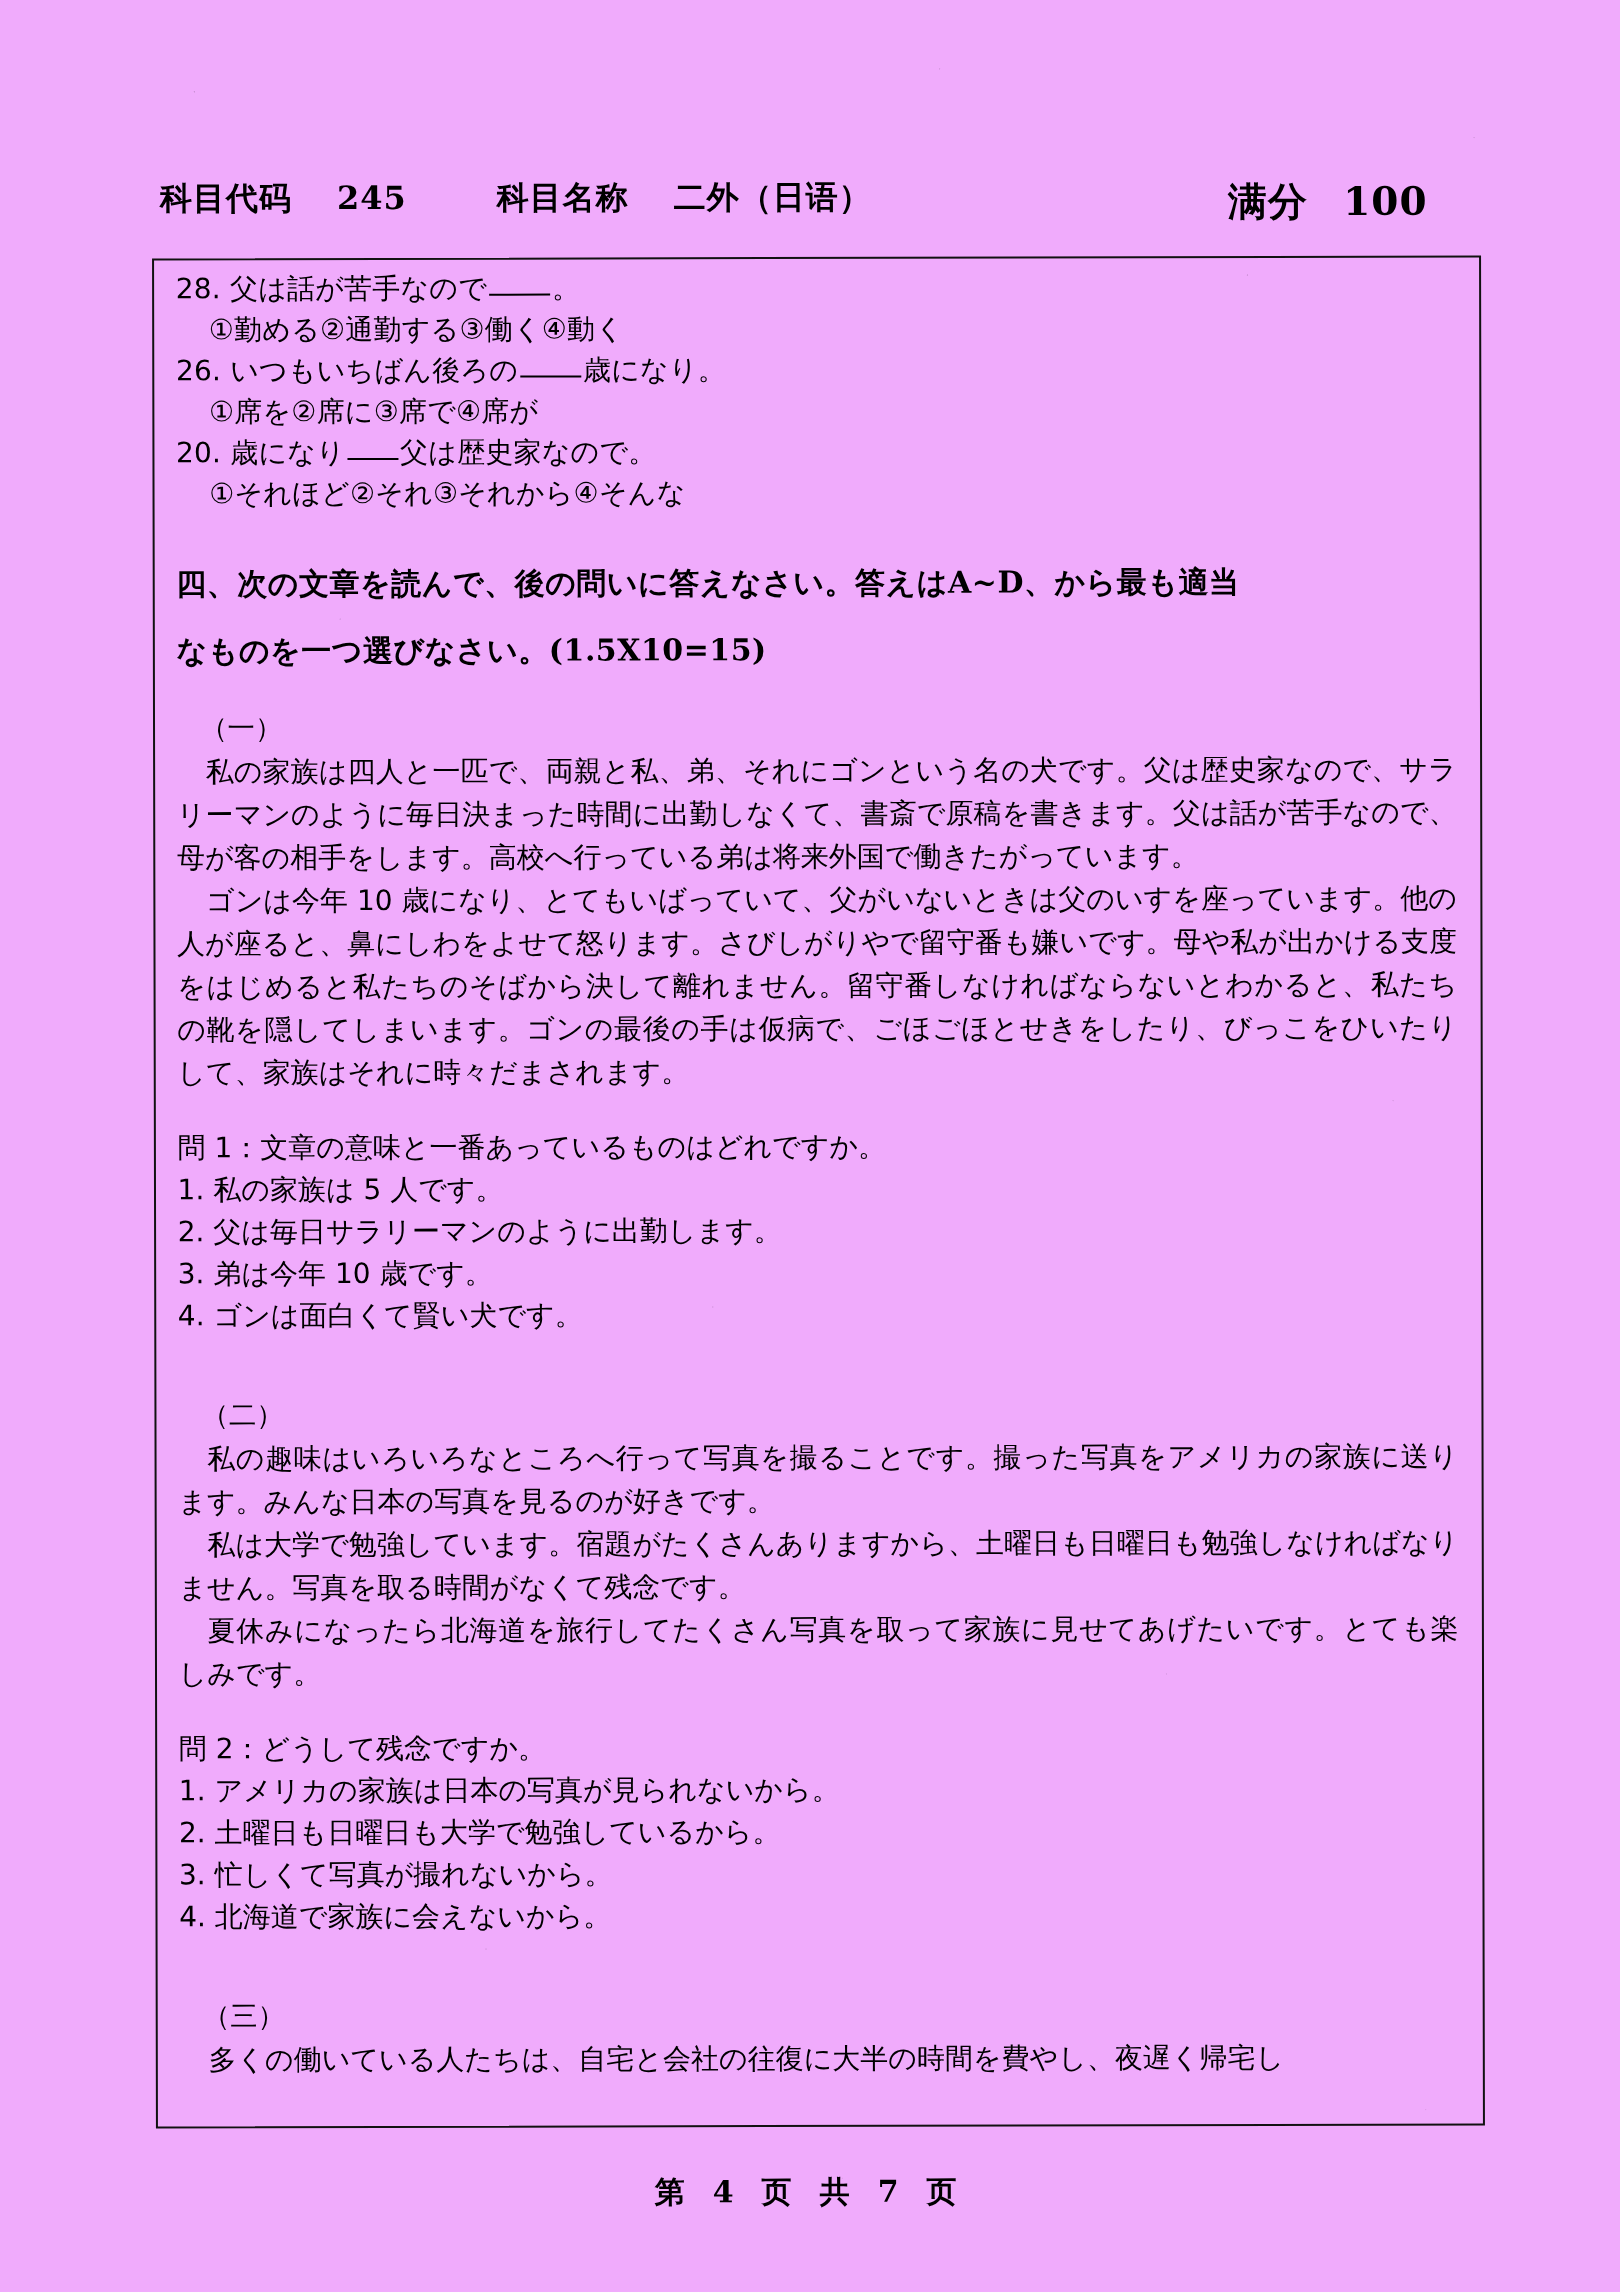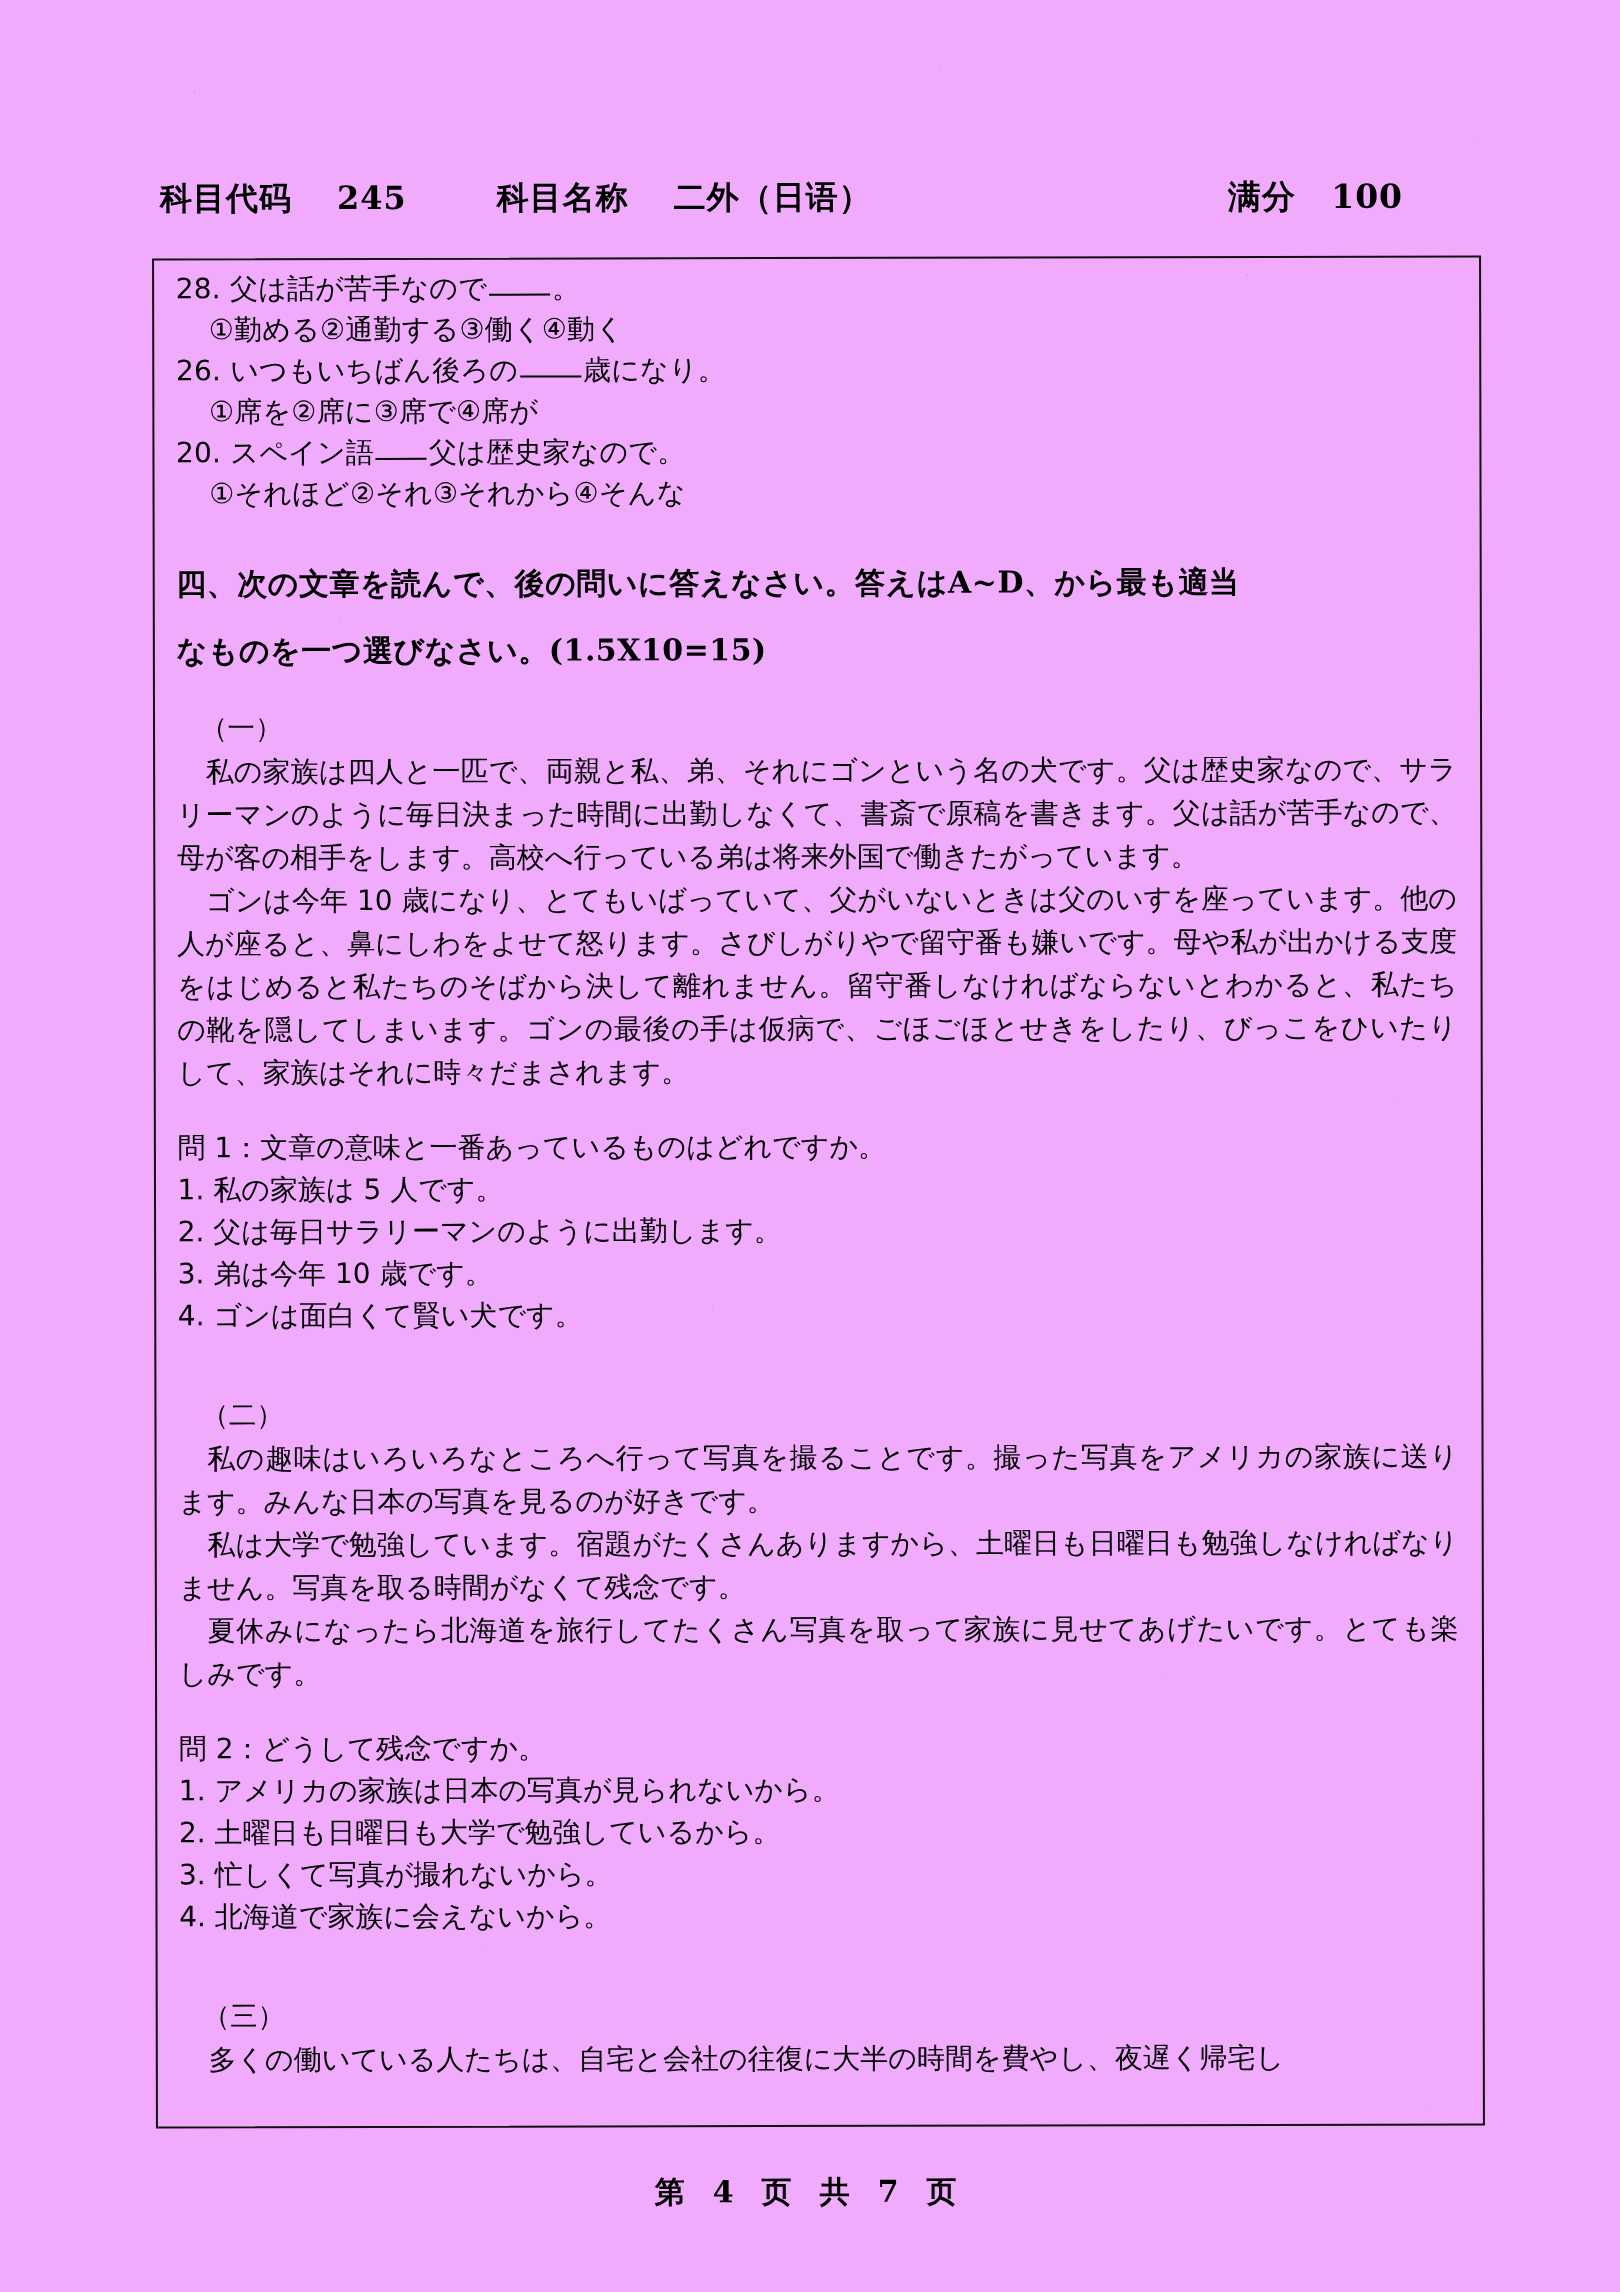--- a/index.html
+++ b/index.html
@@ -64,21 +64,21 @@
     letter-spacing: 1px;
     white-space: nowrap;
   }
   .hdr-left .gap { display: inline-block; width: 45px; }
   .hdr-right {
     position: absolute;
     left: 1228px;
     top: 0;
     font-family: "DejaVu Serif", serif;
     font-weight: 700;
-    font-size: 33px;
+    font-size: 39px;
     letter-spacing: 1px;
     white-space: nowrap;
   }
   .hdr-right .gap { display: inline-block; width: 17.6px; }
 
   
   #exam-box {
     position: absolute;
     left: 154px;
     top: 257px;
@@ -195,21 +195,21 @@
       <div class="line q-opts">①勤める②通勤する③働く④動く</div>
 
       <div class="line q-line">
         <span>26.</span>
         <span>いつもいちばん後ろの</span><span class="blank-ul"></span><span>歳になり。</span>
       </div>
       <div class="line q-opts">①席を②席に③席で④席が</div>
 
       <div class="line q-line">
         <span>20.</span>
-        <span>スペイン語</span><span class="blank-ul short"></span><span>父は歴史家なので。</span>
+        <span>歳になり</span><span class="blank-ul short"></span><span>父は歴史家なので。</span>
       </div>
       <div class="line q-opts">①それほど②それ③それから④そんな</div>
 
       <div class="spacer-md"></div>
 
       <div class="section-head">四、次の文章を読んで、後の問いに答えなさい。答えはA~D、から最も適当</div>
       <div class="section-head l2">なものを一つ選びなさい。(1.5X10=15)</div>
 
       <div class="spacer-sm"></div>
 

